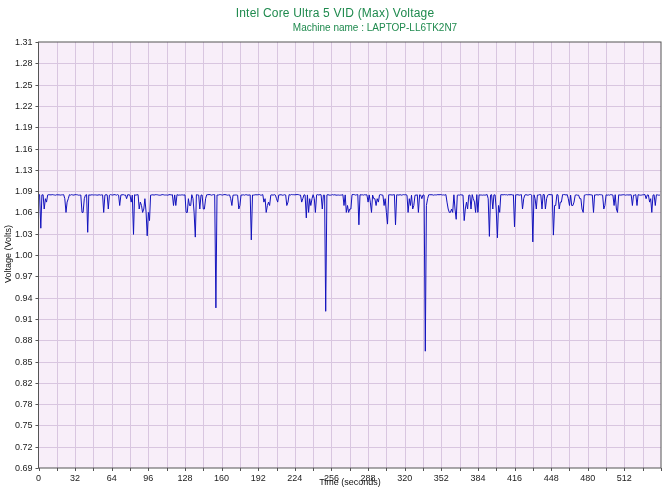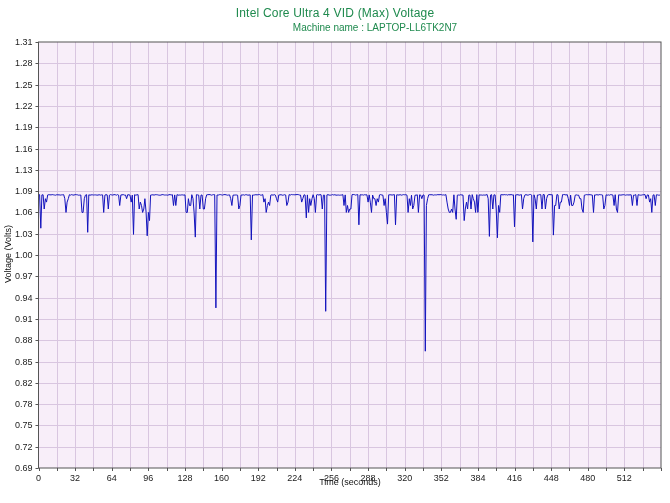--- a/index.html
+++ b/index.html
@@ -182,17 +182,17 @@
         <text x="32.5" y="364.5">0.85</text>
         <text x="32.5" y="385.8">0.82</text>
         <text x="32.5" y="407.1">0.78</text>
         <text x="32.5" y="428.4">0.75</text>
         <text x="32.5" y="449.7">0.72</text>
         <text x="32.5" y="471">0.69</text>
       </g>
       <polyline points="38.5,195.2 39.6,194.6 40.8,228.2 41.9,194.9 43.1,194.8 44.2,209.0 45.4,198.7 46.5,202.1 47.7,194.9 48.8,194.7 49.9,194.8 51.1,194.9 52.2,194.6 53.4,194.8 54.5,195.0 55.7,195.2 56.8,194.7 58.0,194.9 59.1,194.8 60.2,195.1 61.4,194.9 62.5,194.8 63.7,194.7 64.8,198.7 66.0,212.4 67.1,202.1 68.3,198.7 69.4,194.7 70.5,195.1 71.7,194.6 72.8,195.0 74.0,195.1 75.1,194.6 76.3,194.7 77.4,194.8 78.6,195.2 79.7,195.1 80.8,195.0 82.0,212.4 83.1,212.4 84.3,198.7 85.4,195.2 86.6,194.6 87.7,232.3 88.8,194.8 90.0,195.2 91.1,194.9 92.3,194.8 93.4,195.0 94.6,194.9 95.7,194.9 96.9,195.1 98.0,195.1 99.1,194.7 100.3,195.1 101.4,194.9 102.6,194.9 103.7,212.4 104.9,195.1 106.0,194.7 107.2,194.9 108.3,209.0 109.4,195.2 110.6,194.6 111.7,194.9 112.9,195.1 114.0,194.6 115.2,194.7 116.3,195.2 117.5,194.6 118.6,195.1 119.7,205.5 120.9,194.9 122.0,194.9 123.2,194.6 124.3,195.1 125.5,195.0 126.6,198.7 127.8,194.6 128.9,194.9 130.0,195.1 131.2,202.1 132.3,195.1 133.5,234.4 134.6,194.7 135.8,195.2 136.9,194.8 138.1,194.7 139.2,209.0 140.3,202.1 141.5,205.5 142.6,212.4 143.8,209.0 144.9,198.7 146.1,212.4 147.2,235.8 148.4,212.4 149.5,220.6 150.6,195.1 151.8,194.9 152.9,194.8 154.1,195.1 155.2,194.7 156.4,194.7 157.5,194.8 158.7,195.1 159.8,195.2 160.9,195.1 162.1,194.6 163.2,194.7 164.4,195.0 165.5,195.0 166.7,195.0 167.8,195.2 169.0,194.7 170.1,194.6 171.2,195.0 172.4,194.7 173.5,205.5 174.7,194.9 175.8,205.5 177.0,194.6 178.1,195.2 179.2,195.0 180.4,195.1 181.5,194.9 182.7,194.9 183.8,195.1 185.0,194.9 186.1,212.4 187.3,212.4 188.4,198.7 189.5,205.5 190.7,205.5 191.8,194.7 193.0,198.7 194.1,212.4 195.3,237.1 196.4,194.7 197.6,194.9 198.7,195.1 199.8,209.0 201.0,195.1 202.1,195.0 203.3,209.0 204.4,209.0 205.6,198.7 206.7,194.8 207.9,194.7 209.0,194.6 210.1,194.6 211.3,195.2 212.4,194.9 213.6,194.6 214.7,194.7 215.9,307.9 217.0,195.0 218.2,195.1 219.3,194.7 220.4,194.6 221.6,194.9 222.7,195.1 223.9,194.6 225.0,194.6 226.2,194.8 227.3,195.2 228.5,195.0 229.6,194.9 230.7,198.7 231.9,205.5 233.0,195.2 234.2,195.1 235.3,195.0 236.5,195.0 237.6,195.2 238.8,209.0 239.9,205.5 241.0,195.1 242.2,195.0 243.3,194.8 244.5,195.2 245.6,194.7 246.8,194.8 247.9,195.2 249.1,195.0 250.2,194.9 251.3,239.9 252.5,195.0 253.6,195.1 254.8,194.9 255.9,194.7 257.1,194.9 258.2,194.7 259.4,194.5 260.5,195.1 261.6,195.1 262.8,194.6 263.9,202.1 265.1,198.7 266.2,212.4 267.4,205.5 268.5,202.1 269.6,205.5 270.8,195.1 271.9,194.8 273.1,195.2 274.2,194.6 275.4,195.1 276.5,198.7 277.7,202.1 278.8,194.9 279.9,194.9 281.1,194.7 282.2,195.2 283.4,195.1 284.5,194.7 285.7,195.0 286.8,205.5 288.0,202.1 289.1,194.6 290.2,195.1 291.4,194.5 292.5,194.7 293.7,194.7 294.8,194.8 296.0,194.7 297.1,194.5 298.3,194.6 299.4,195.0 300.5,195.0 301.7,202.1 302.8,198.7 304.0,194.8 305.1,195.1 306.3,217.9 307.4,194.9 308.6,212.4 309.7,198.7 310.8,205.5 312.0,198.7 313.1,194.7 314.3,198.7 315.4,212.4 316.6,194.9 317.7,194.6 318.9,195.1 320.0,194.6 321.1,194.8 322.3,209.0 323.4,195.1 324.6,195.2 325.7,311.3 326.9,194.9 328.0,194.7 329.2,195.1 330.3,195.2 331.4,195.0 332.6,194.6 333.7,195.0 334.9,194.7 336.0,195.2 337.2,195.1 338.3,195.0 339.5,195.2 340.6,195.1 341.7,195.0 342.9,194.7 344.0,205.5 345.2,194.9 346.3,212.4 347.5,205.5 348.6,212.4 349.8,209.0 350.9,209.0 352.0,194.7 353.2,194.5 354.3,194.6 355.5,195.1 356.6,194.8 357.8,194.6 358.9,224.8 360.0,194.8 361.2,194.9 362.3,194.8 363.5,195.1 364.6,194.7 365.8,194.9 366.9,194.8 368.1,202.1 369.2,194.9 370.3,202.1 371.5,212.4 372.6,195.0 373.8,198.7 374.9,198.7 376.1,205.5 377.2,198.7 378.4,202.1 379.5,194.9 380.6,194.6 381.8,195.0 382.9,195.2 384.1,205.5 385.2,198.7 386.4,212.4 387.5,224.1 388.7,194.8 389.8,194.8 390.9,194.8 392.1,195.1 393.2,194.8 394.4,194.6 395.5,224.8 396.7,194.8 397.8,194.9 399.0,195.1 400.1,194.6 401.2,195.2 402.4,194.9 403.5,194.6 404.7,194.8 405.8,194.7 407.0,195.2 408.1,212.4 409.3,198.7 410.4,205.5 411.5,195.2 412.7,209.0 413.8,205.5 415.0,195.2 416.1,195.2 417.3,194.8 418.4,212.4 419.6,194.8 420.7,195.1 421.8,198.7 423.0,194.9 424.1,195.2 425.3,351.2 426.4,205.5 427.6,198.7 428.7,194.8 429.9,194.7 431.0,194.8 432.1,194.7 433.3,195.2 434.4,194.9 435.6,194.9 436.7,194.9 437.9,194.6 439.0,194.8 440.1,194.6 441.3,194.7 442.4,195.0 443.6,194.9 444.7,195.1 445.9,194.6 447.0,202.1 448.2,209.0 449.3,212.4 450.4,212.4 451.6,209.0 452.7,212.4 453.9,194.8 455.0,209.0 456.2,219.3 457.3,195.2 458.5,195.0 459.6,195.1 460.7,194.7 461.9,195.0 463.0,195.1 464.2,220.6 465.3,209.0 466.5,202.1 467.6,209.0 468.8,195.2 469.9,195.0 471.0,209.0 472.2,194.6 473.3,198.7 474.5,202.1 475.6,212.4 476.8,194.6 477.9,212.4 479.1,194.9 480.2,195.0 481.3,195.0 482.5,195.2 483.6,195.0 484.8,195.1 485.9,195.0 487.1,194.5 488.2,198.7 489.4,236.4 490.5,195.1 491.6,194.6 492.8,209.0 493.9,194.9 495.1,194.9 496.2,209.0 497.4,237.8 498.5,205.5 499.7,212.4 500.8,194.7 501.9,194.7 503.1,194.9 504.2,194.6 505.4,194.8 506.5,194.7 507.7,195.1 508.8,194.6 510.0,194.9 511.1,194.5 512.2,195.0 513.4,194.8 514.5,226.8 515.7,194.8 516.8,194.8 518.0,194.7 519.1,195.2 520.3,194.9 521.4,194.6 522.5,209.0 523.7,198.7 524.8,195.1 526.0,194.6 527.1,195.1 528.3,195.1 529.4,194.6 530.5,194.5 531.7,195.1 532.8,241.9 534.0,194.8 535.1,198.7 536.3,209.0 537.4,195.0 538.6,195.0 539.7,194.6 540.8,194.7 542.0,209.0 543.1,194.5 544.3,194.7 545.4,209.0 546.6,198.7 547.7,195.1 548.9,194.6 550.0,194.6 551.1,194.8 552.3,194.7 553.4,235.1 554.6,205.5 555.7,205.5 556.9,194.6 558.0,194.9 559.2,209.0 560.3,202.1 561.4,202.1 562.6,194.6 563.7,194.6 564.9,194.6 566.0,195.1 567.2,194.5 568.3,198.7 569.5,205.5 570.6,195.1 571.7,205.5 572.9,205.5 574.0,202.1 575.2,195.2 576.3,194.9 577.5,195.2 578.6,195.1 579.8,198.7 580.9,198.7 582.0,209.0 583.2,212.4 584.3,195.2 585.5,194.9 586.6,194.6 587.8,194.8 588.9,194.7 590.1,194.7 591.2,194.9 592.3,195.0 593.5,212.4 594.6,194.9 595.8,195.0 596.9,194.6 598.1,195.1 599.2,194.6 600.4,194.7 601.5,194.8 602.6,195.1 603.8,209.0 604.9,205.5 606.1,194.8 607.2,195.2 608.4,194.9 609.5,195.2 610.7,194.6 611.8,194.8 612.9,195.1 614.1,205.5 615.2,194.7 616.4,209.0 617.5,212.4 618.7,194.8 619.8,195.0 620.9,195.1 622.1,194.9 623.2,194.7 624.4,194.8 625.5,195.2 626.7,194.9 627.8,194.9 629.0,195.0 630.1,194.8 631.2,194.8 632.4,205.5 633.5,195.2 634.7,195.2 635.8,194.6 637.0,205.5 638.1,194.7 639.3,195.0 640.4,195.2 641.5,195.1 642.7,194.8 643.8,194.7 645.0,194.6 646.1,198.7 647.3,194.9 648.4,195.0 649.6,202.1 650.7,198.7 651.8,212.4 653.0,195.1 654.1,194.8 655.3,205.5 656.4,194.8 657.6,194.9 658.7,195.2 659.9,195.1" fill="none" stroke="#1212bd" stroke-width="1" stroke-linejoin="round"></polyline>
       <rect x="38.5" y="42" width="622.5" height="426" fill="none" stroke="#555555"></rect>
     </svg>
-  <div class="chart-title" style="color: rgb(31, 138, 78);">Intel Core Ultra 4 VID (Max) Voltage</div>
+  <div class="chart-title" style="color: rgb(31, 138, 78);">Intel Core Ultra 5 VID (Max) Voltage</div>
   <div class="chart-subtitle" style="color: rgb(31, 138, 78); padding-left: 40px;">Machine name : LAPTOP-LL6TK2N7</div>
   <div class="x-axis-title">Time (seconds)</div>
   <div class="y-axis-title">Voltage (Volts)</div>
 </div>
 
 </body></html>

